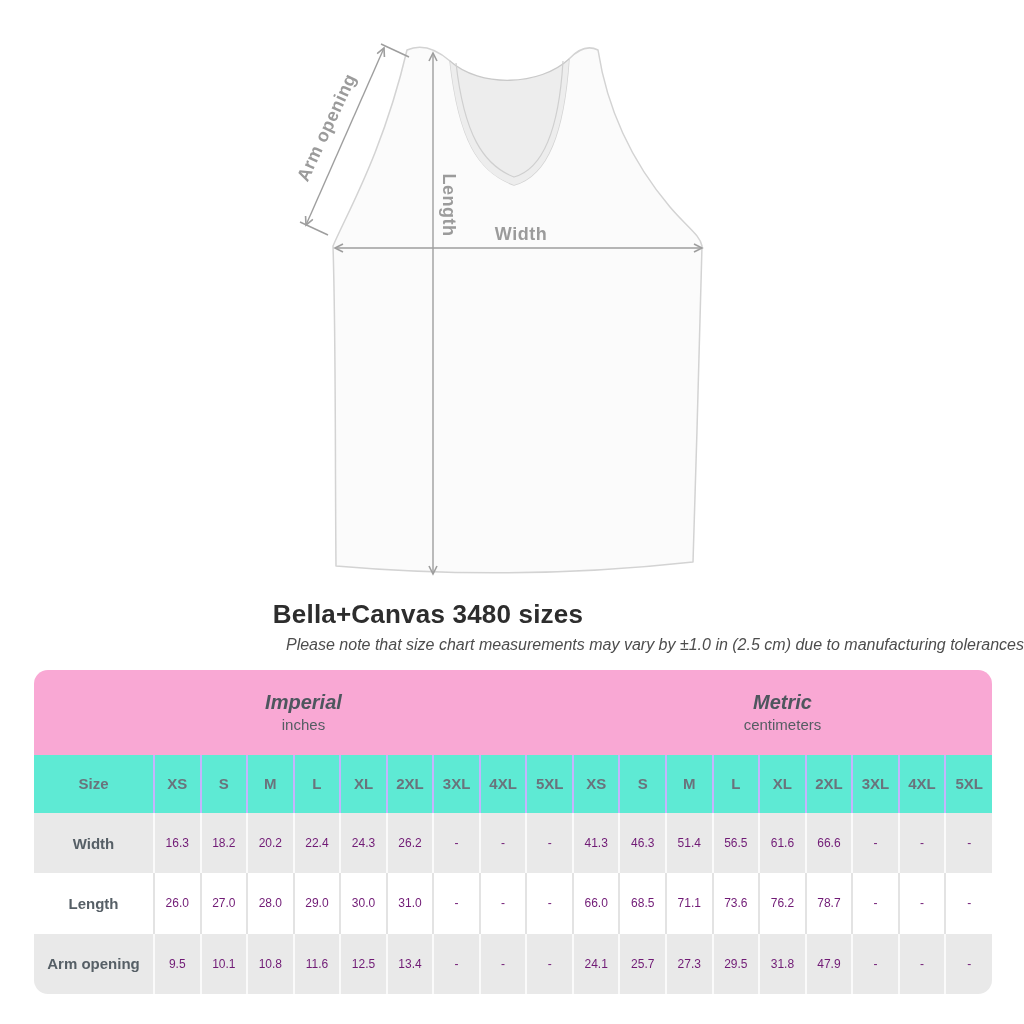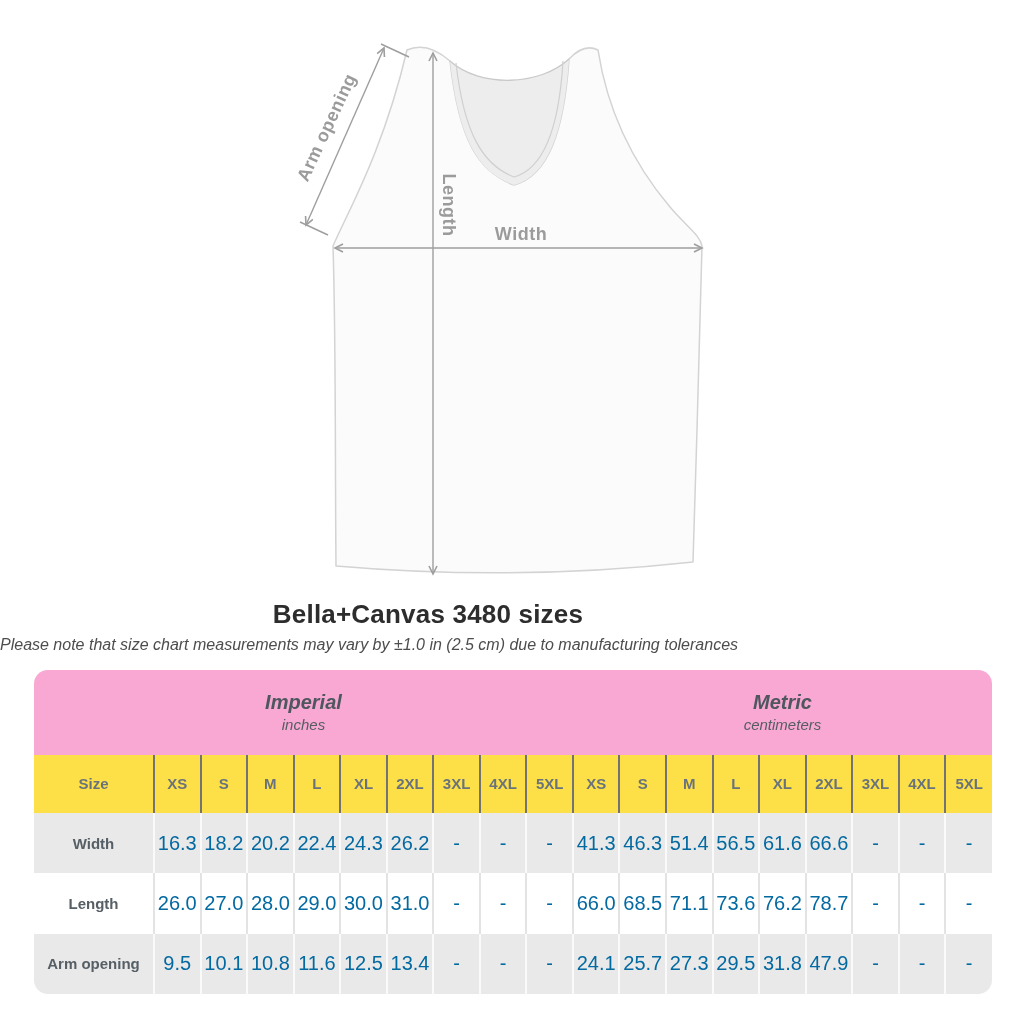--- a/index.html
+++ b/index.html
@@ -10,45 +10,45 @@
   }
   
   #tank-illustration{position:absolute;left:280px;top:30px;width:460px;height:560px;}
   .dim-label{font-weight:bold;font-size:18px;fill:#9b9b9b;letter-spacing:.5px;}
   
   #chart-title{
     position:absolute;left:0;top:599px;width:856px;text-align:center;
     font-size:26px;font-weight:bold;color:#2d2d2d;letter-spacing:.2px;
   }
   #tolerance-note{
-    position:absolute;left:0;top:636px;width:1024px;text-align:left;
+    position:absolute;left:0;top:636px;width:1024px;text-align:right;
     font-size:16px;font-style:italic;color:#4d4d4d;
   }
   
   #table-wrap{
     position:absolute;left:34px;top:670px;width:958px;height:324px;
     border-radius:14px;overflow:hidden;background:#ffffff;
   }
   table#size-table{
     width:100%;height:100%;border-collapse:collapse;table-layout:fixed;
   }
   #size-table td,#size-table th{padding:0;text-align:center;vertical-align:middle;}
   tr.unit-band{height:84px;}
   tr.unit-band td{background:#f9a8d4;}
   .unit-label{font-size:20px;font-weight:bold;font-style:italic;color:#4e565e;line-height:1.25;}
-  .unit-sub{font-size:15px;font-style:italic;color:#555d63;line-height:1.3;}
+  .unit-sub{font-size:15px;color:#555d63;line-height:1.3;}
   tr.size-row{height:58px;}
-  tr.size-row th{background:#fde047;font-size:15px;font-weight:bold;color:#6a737c;}
+  tr.size-row th{background:#5eead4;font-size:15px;font-weight:bold;color:#6a737c;}
   tr.data-row{height:60px;}
-  tr.data-row td{font-size:20px;color:#0369a1;}
+  tr.data-row td{font-size:12px;color:#701a75;}
   tr.data-row .row-label{font-size:15px;font-weight:bold;color:#565f66;}
   tr.gray td{background:#e9e9e9;}
   tr.white td{background:#ffffff;}
   
-  tr.size-row th.v{border-left:2px solid #737373;}
+  tr.size-row th.v{border-left:2px solid #c4b5fd;}
   tr.white td.v{border-left:2px solid #e3e3e3;}
   tr.gray td.v{border-left:2px solid rgba(255,255,255,0.75);}
 </style>
 </head>
 <body>
 
 <svg id="tank-illustration" viewBox="280 30 460 560" xmlns="http://www.w3.org/2000/svg">
   <defs>
     <marker id="ah" markerWidth="14" markerHeight="14" refX="9" refY="5" orient="auto-start-reverse" markerUnits="userSpaceOnUse">
       <path d="M1,1 L9,5 L1,9" fill="none" stroke="#9e9e9e" stroke-width="1.6"></path>

